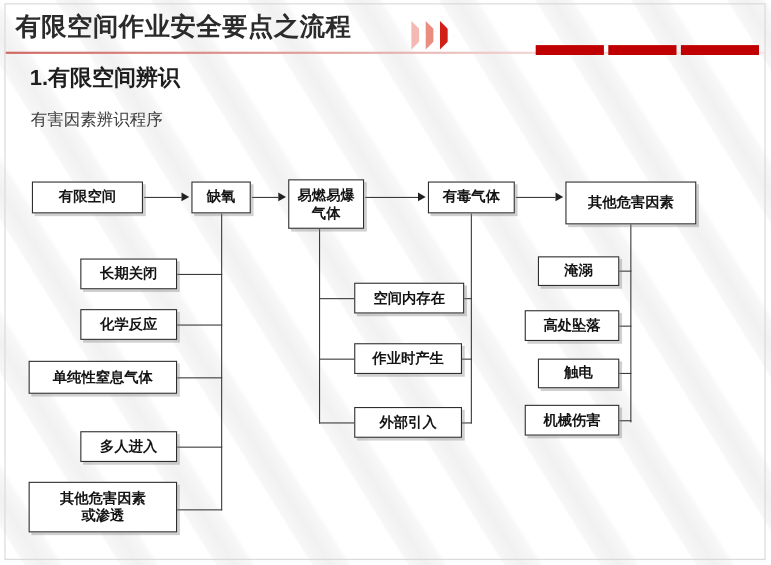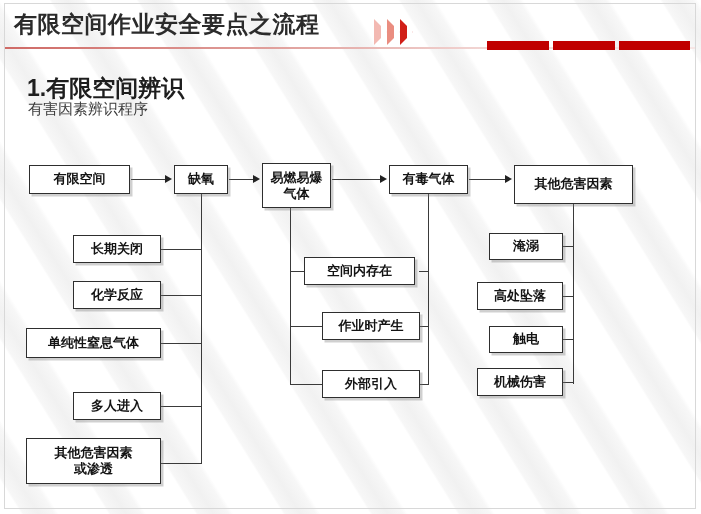--- a/index.html
+++ b/index.html
@@ -106,22 +106,22 @@
     background: #c00000;
   }
   #hb1 { left: 487px; width: 62px; }
   #hb2 { left: 553px; width: 62px; }
   #hb3 { left: 619px; width: 71px; }
 
   
   #section-number-title {
     position: absolute;
     left: 27px;
-    top: 73px;
-    font-size: 23px;
+    top: 57px;
+    font-size: 20px;
     font-weight: bold;
     color: #1e1e1e;
     white-space: nowrap;
     text-align: right;
   }
   #section-subtitle {
     position: absolute;
     left: 28px;
     top: 100px;
     font-size: 15px;
@@ -242,21 +242,21 @@
     <div class="node two-line" style="left:26px; top:438px; width:135px; height:46px; flex-direction:column;">
       <span>其他危害因素</span>
       <span>或渗透</span>
     </div>
     <div class="hline" style="left:161px; top:463px; width:41px;"></div>
 
     <div class="vline" style="left:290px; top:208px; height:177px;"></div>
 
     <div class="vline" style="left:428px; top:194px; height:191px;"></div>
 
-    <div class="node" style="left:304px; top:257px; width:111px; height:28px;">空间内存在</div>
+    <div class="node" style="left:322px; top:257px; width:100px; height:28px;">空间内存在</div>
     <div class="hline" style="left:290px; top:271px; width:33px;"></div>
     <div class="hline" style="left:419px; top:271px; width:10px;"></div>
 
     <div class="node" style="left:322px; top:312px; width:98px; height:28px;">作业时产生</div>
     <div class="hline" style="left:290px; top:326px; width:33px;"></div>
     <div class="hline" style="left:419px; top:326px; width:10px;"></div>
 
     <div class="node" style="left:322px; top:370px; width:98px; height:28px;">外部引入</div>
     <div class="hline" style="left:290px; top:384px; width:33px;"></div>
     <div class="hline" style="left:419px; top:384px; width:10px;"></div>

